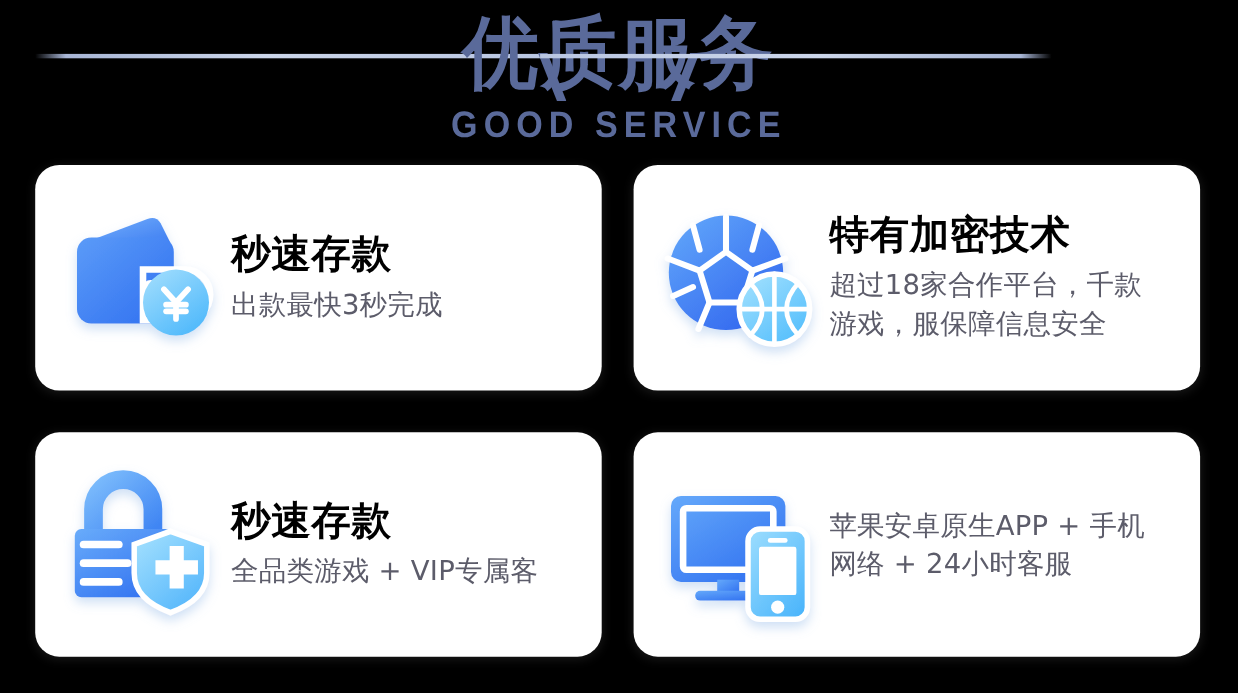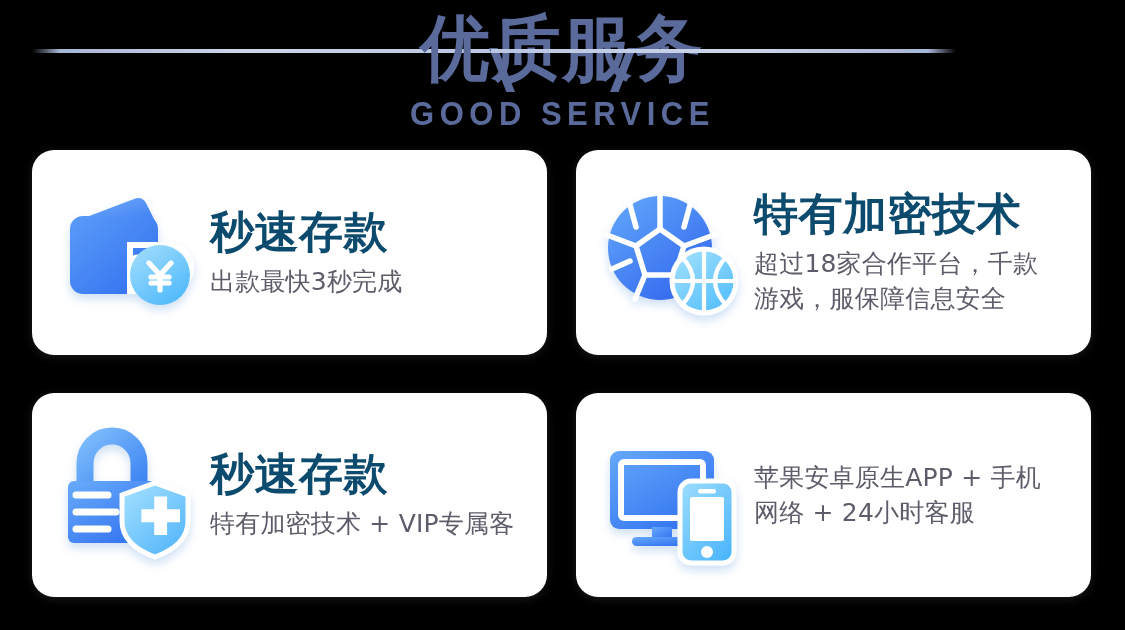--- a/index.html
+++ b/index.html
@@ -111,23 +111,23 @@
     position: relative;
   }
 
   .card-text {
     flex: 1 1 auto;
     min-width: 0;
     padding-left: 2px;
   }
 
   .card-title {
-    font-size: 44px;
+    font-size: 36px;
     font-weight: 700;
-    color: #0c4a6e;
+    color: #000000;
     line-height: 1.18;
     letter-spacing: 0.5px;
     font-family: "DejaVu Sans", "Liberation Sans", sans-serif;
     margin-bottom: 6px;
   }
 
   .card-desc {
     font-size: 25px;
     font-weight: 400;
     color: #5c5c6a;
@@ -277,21 +277,21 @@
             <path d="M16 104 H48"></path>
           </g>
           <path d="M95 58 L128 70 V96 q0 24 -33 36 q-33 -12 -33 -36 V70 Z" fill="url(#shieldG)" stroke="#ffffff" stroke-width="5"></path>
           <path d="M88 88 h14 v-14 h14 v14 h14 v14 h-14 v14 h-14 v-14 h-14 Z" fill="#ffffff" transform="translate(-7,-4) scale(0.92) translate(8,8)"></path>
         </g>
       </svg>
     </div>
     <div class="card-text">
       <div class="card-title">秒速存款</div>
       <div class="card-desc">
-        <span>特有加密技术 + VIP专属客</span>
+        <span>全品类游戏 + VIP专属客</span>
       </div>
     </div>
   </div>
 
   <div class="card">
     <div class="card-icon">
       <svg viewBox="0 0 148 140" width="148" height="140">
         <defs>
           <linearGradient id="monG" x1="0.1" y1="0" x2="0.9" y2="1">
             <stop offset="0%" stop-color="#62a6fa"></stop>

